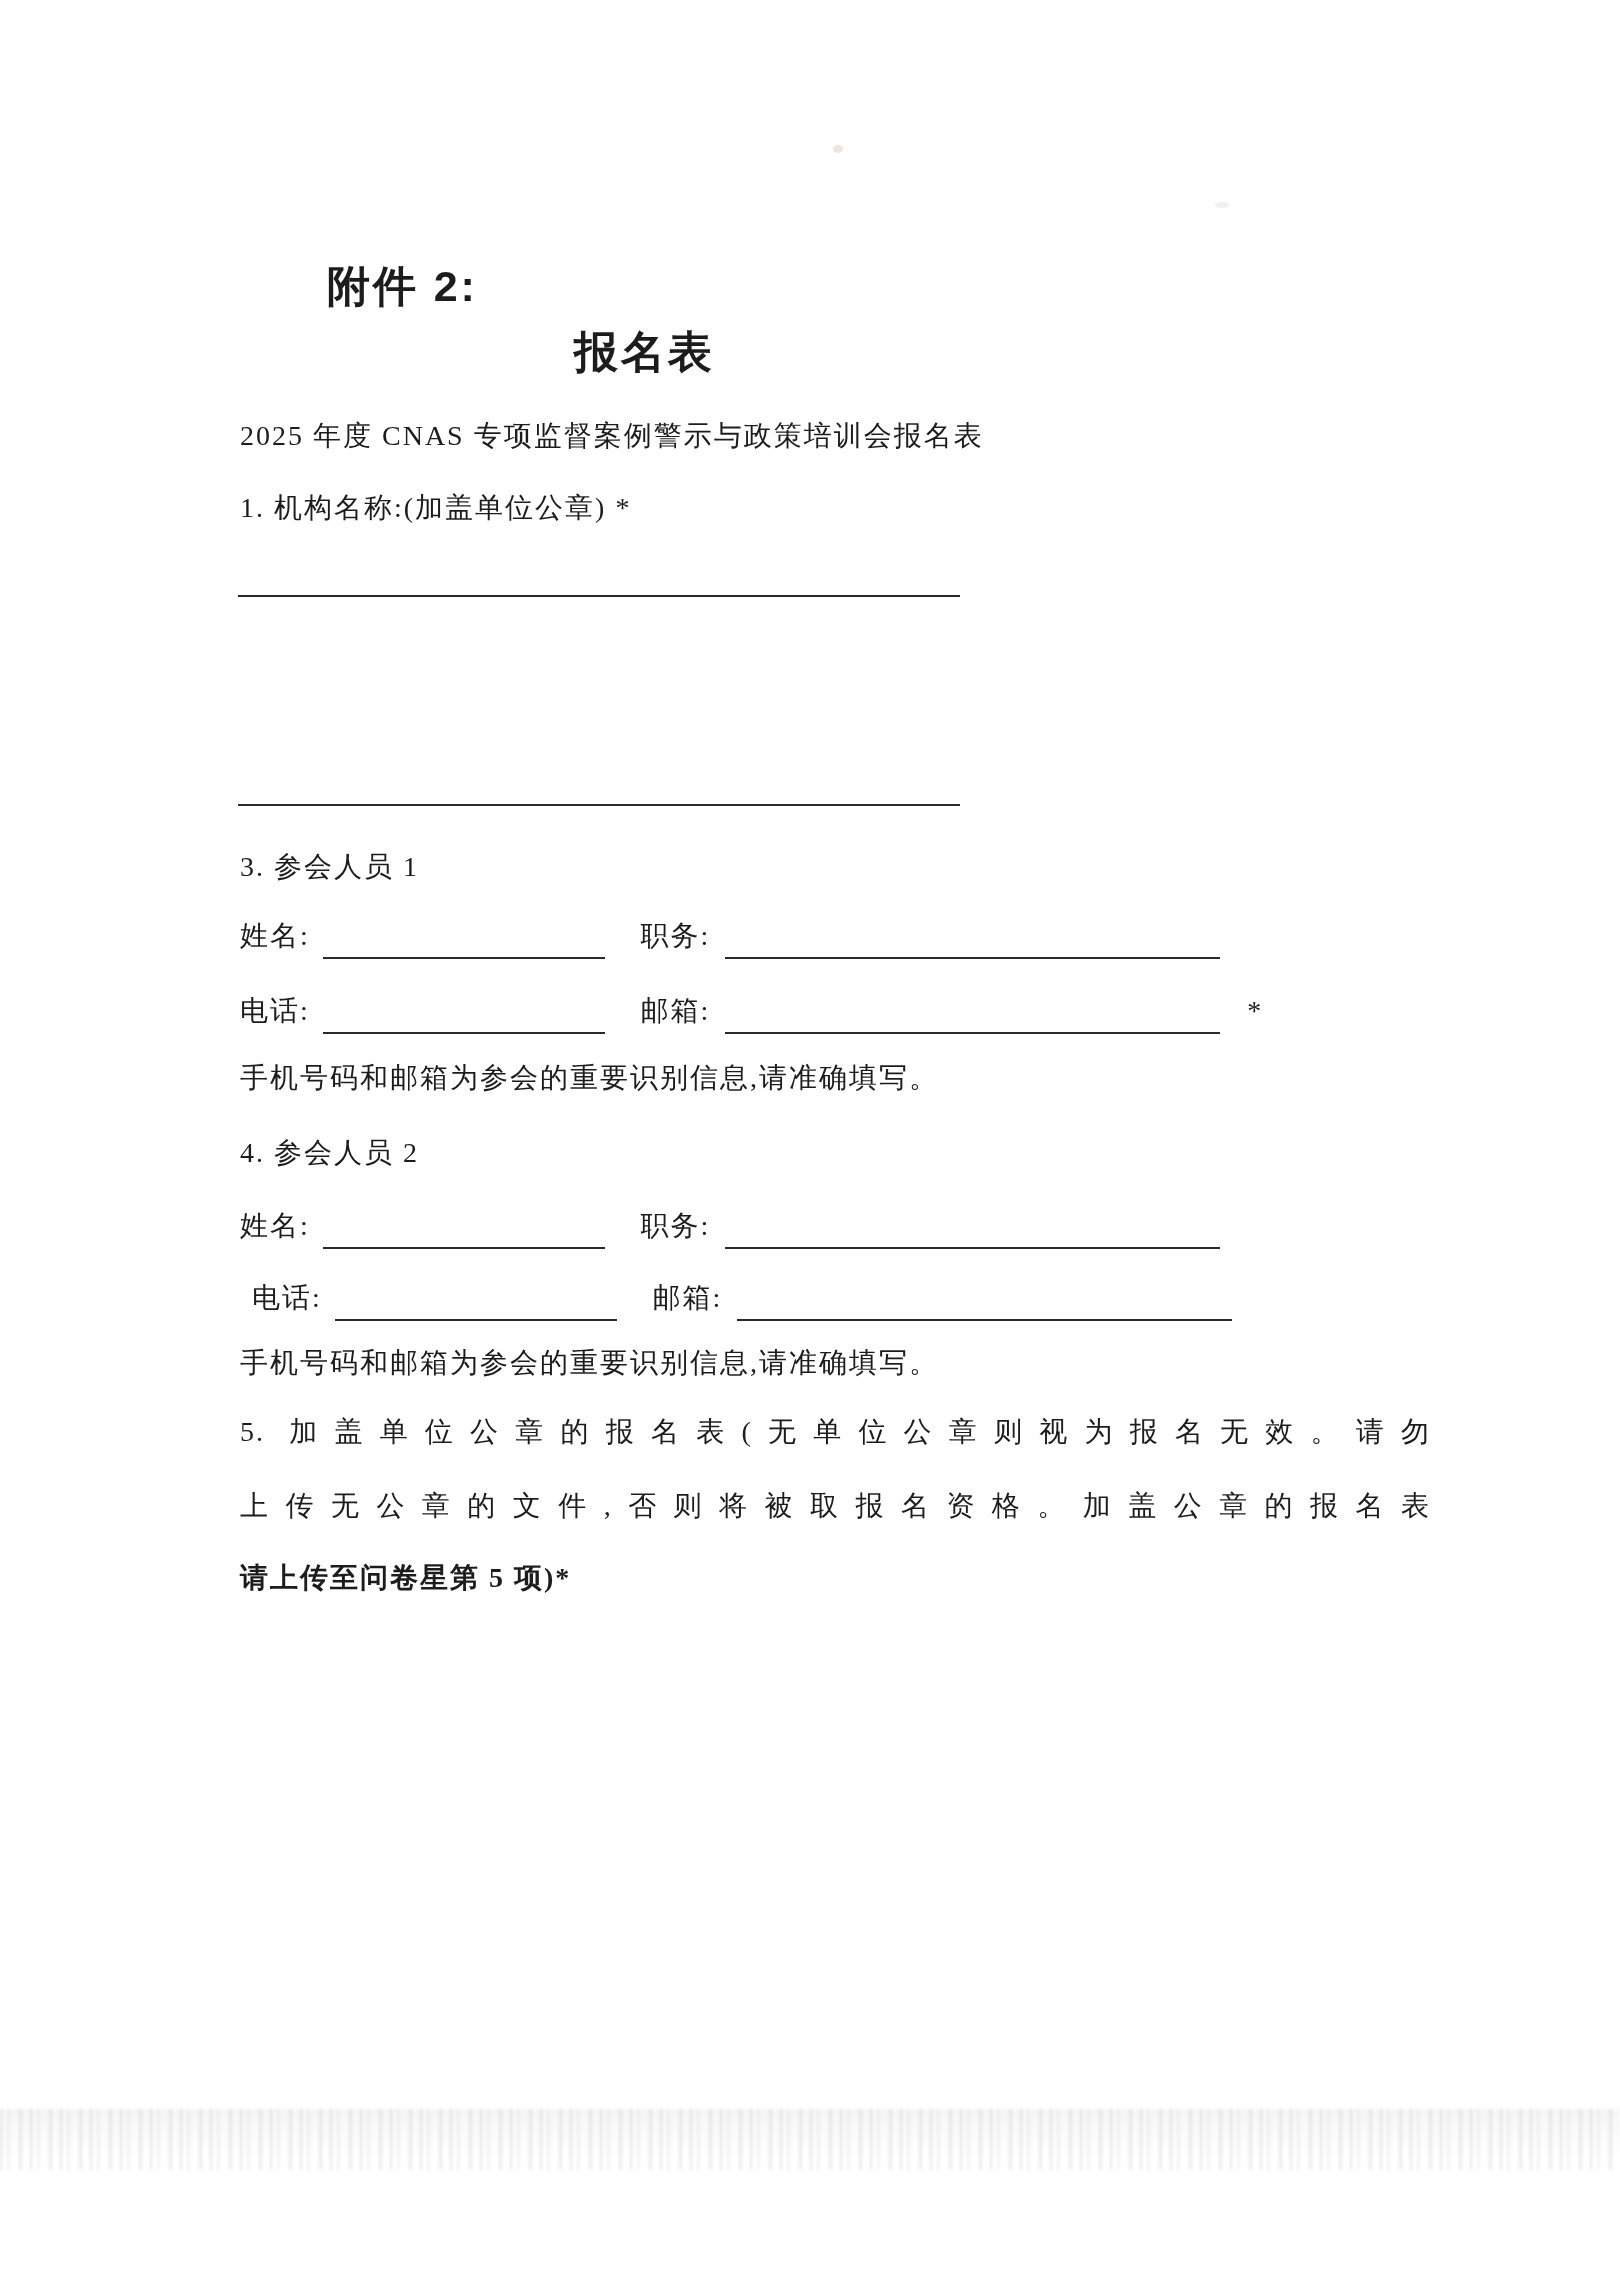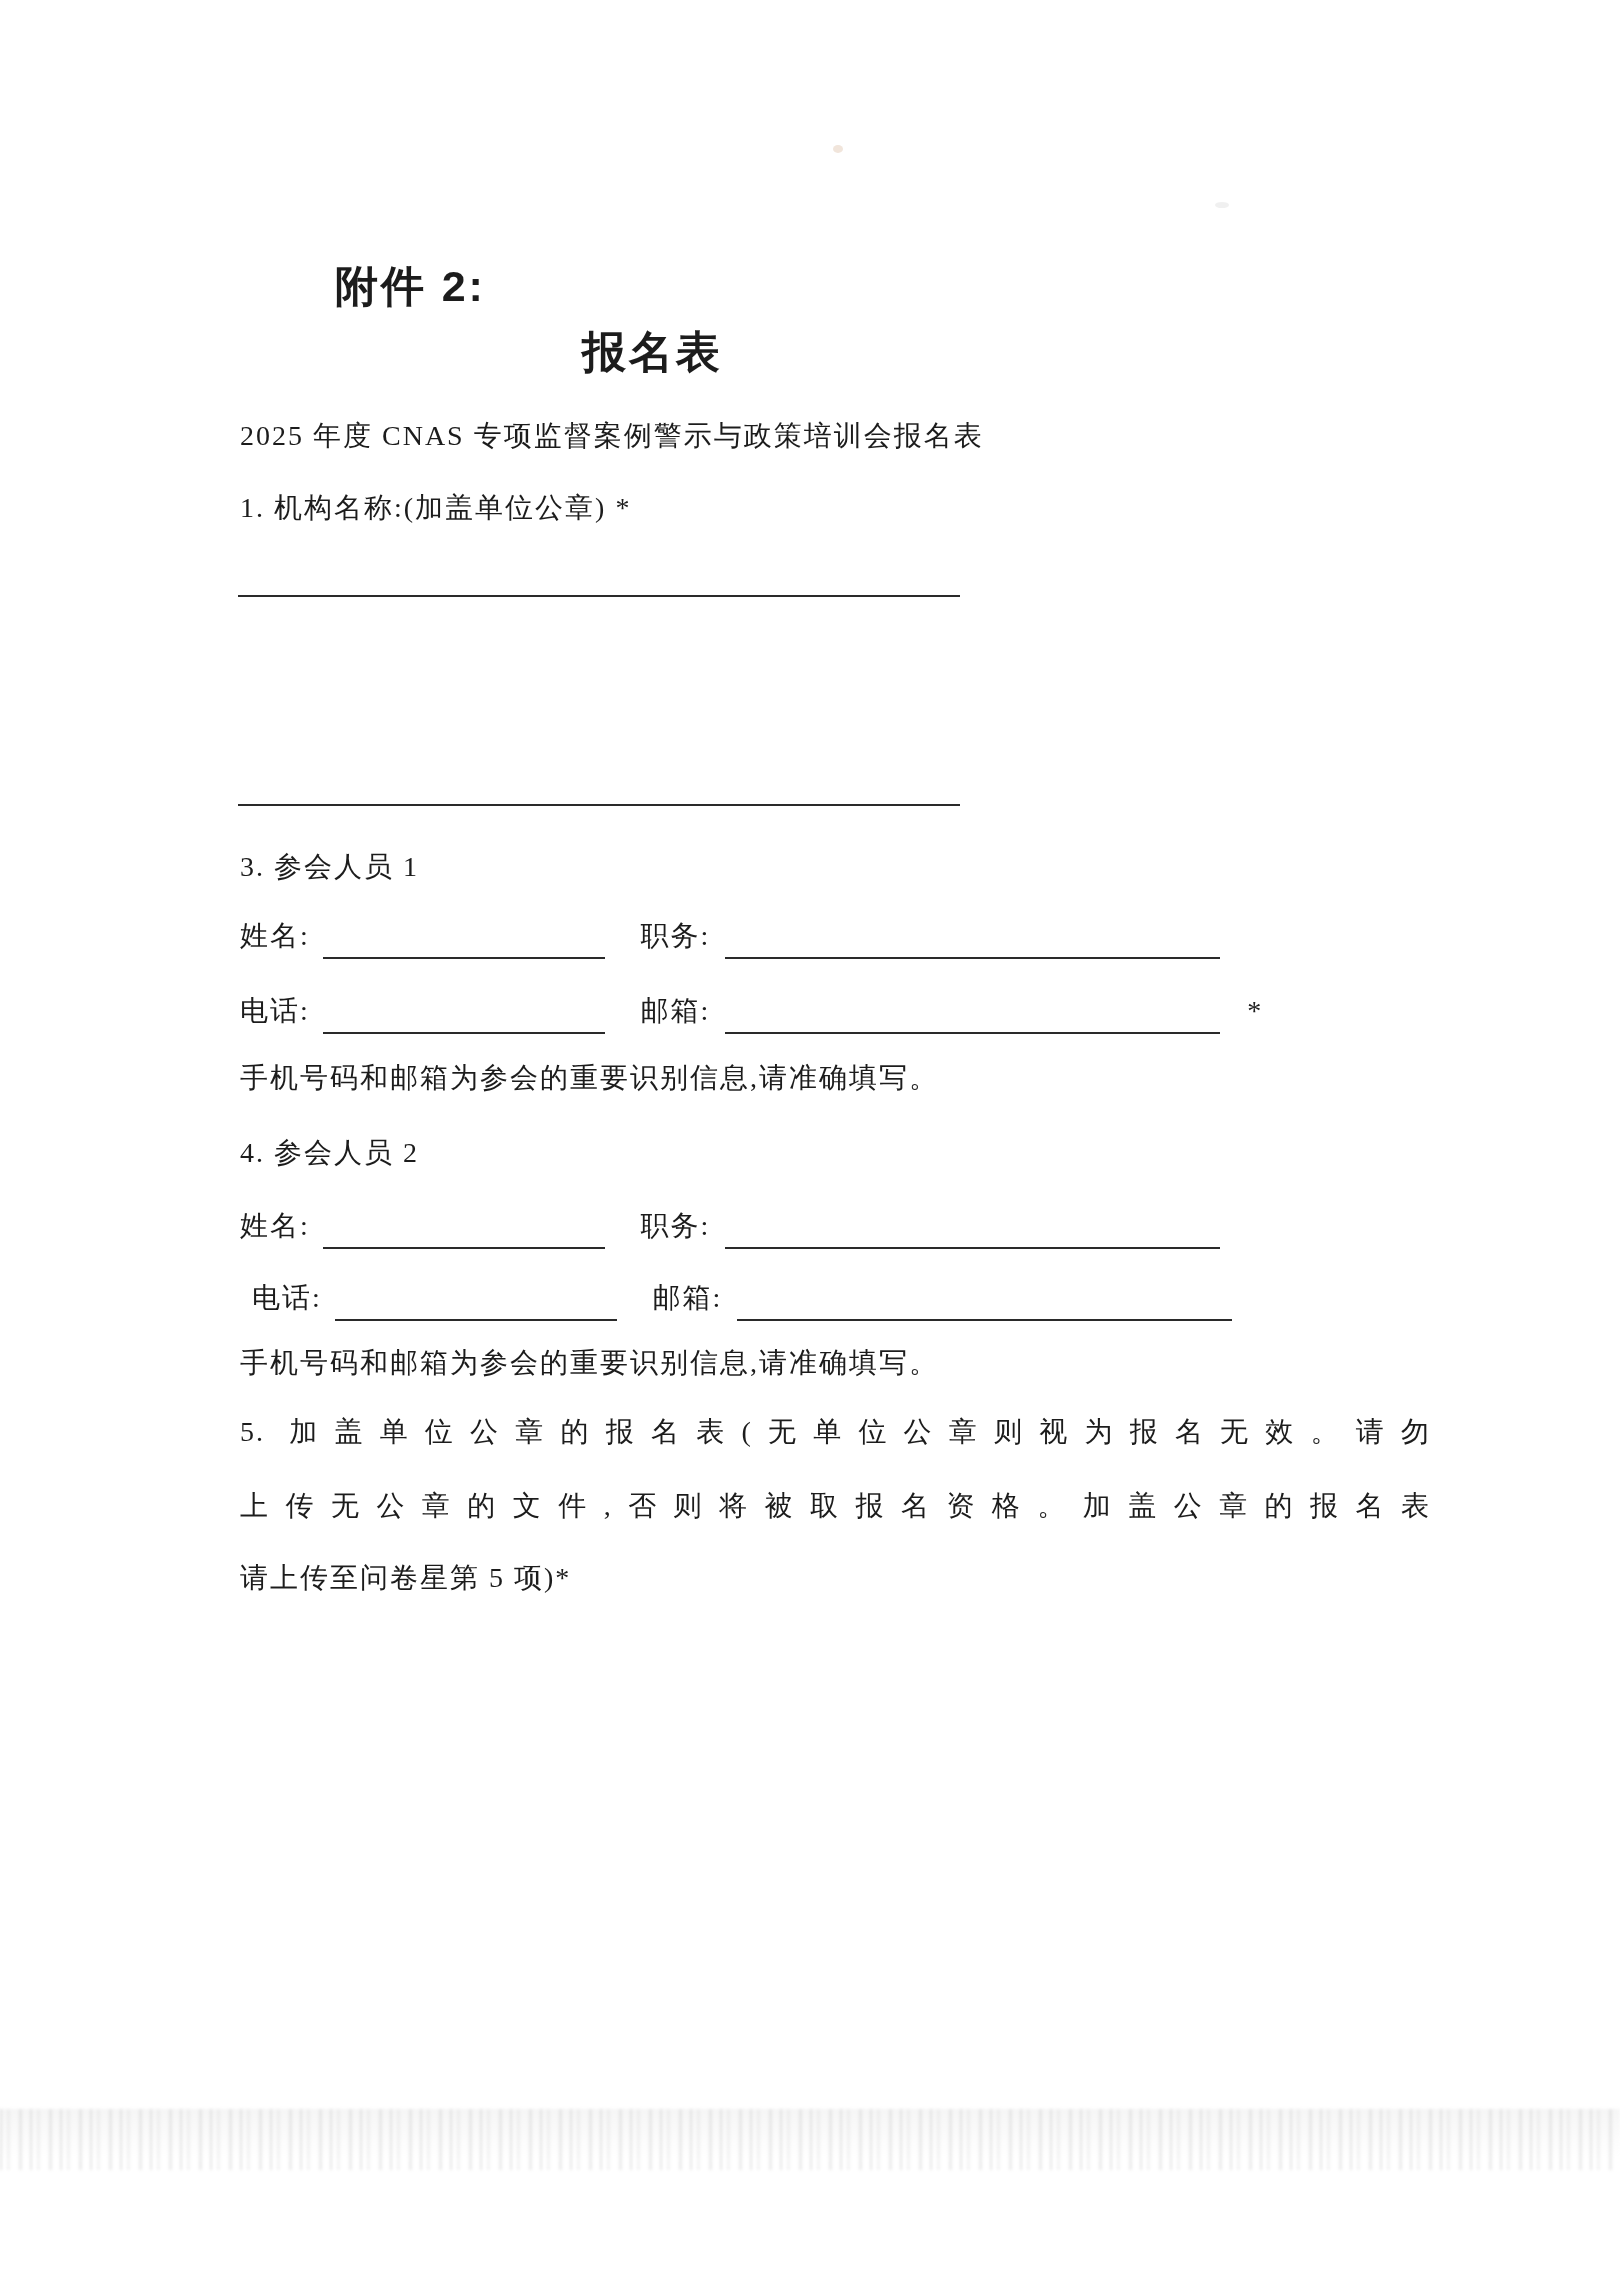--- a/index.html
+++ b/index.html
@@ -15,38 +15,37 @@
     position:absolute;
     white-space:nowrap;
     font-size:28px;
     line-height:47px;
     letter-spacing:2px;
   }
   .heavy{
     font-family:"Liberation Sans","DejaVu Sans",sans-serif;
     font-weight:700;
     letter-spacing:2.9px;
-    margin-left:8px;
   }
   .attachment{left:327px;top:261px;font-size:43px;line-height:51px;}
   .doc-title{left:574px;top:323px;font-size:44px;line-height:57px;}
   .subtitle{left:240px;top:412px;}
   .item1{left:240px;top:484px;}
   .item2{left:240px;top:702px;}
   .item3{left:240px;top:843px;}
   .item4{left:240px;top:1129px;}
   .row1a{left:240px;top:912px;}
   .row1b{left:240px;top:987px;}
   .note1{left:240px;top:1054px;}
   .row2a{left:240px;top:1202px;}
   .row2b{left:252px;top:1274px;}
   .note2{left:240px;top:1339px;}
   .i5l1{left:240px;top:1408px;}
   .i5l2{left:240px;top:1482px;}
-  .i5l3{left:240px;top:1554px;}
+  .i5l3{left:240px;top:1554px;font-weight:bold;}
   .stretch{width:1191px;text-align:justify;text-align-last:justify;white-space:normal;}
   .blank-line{
     position:absolute;height:0;
     border-top:2.9px solid #2a2a2a;
   }
   .blank1{left:238px;top:595px;width:722px;}
   .blank2{left:238px;top:804px;width:722px;}
   .fill{
     display:inline-block;
     height:43px;

